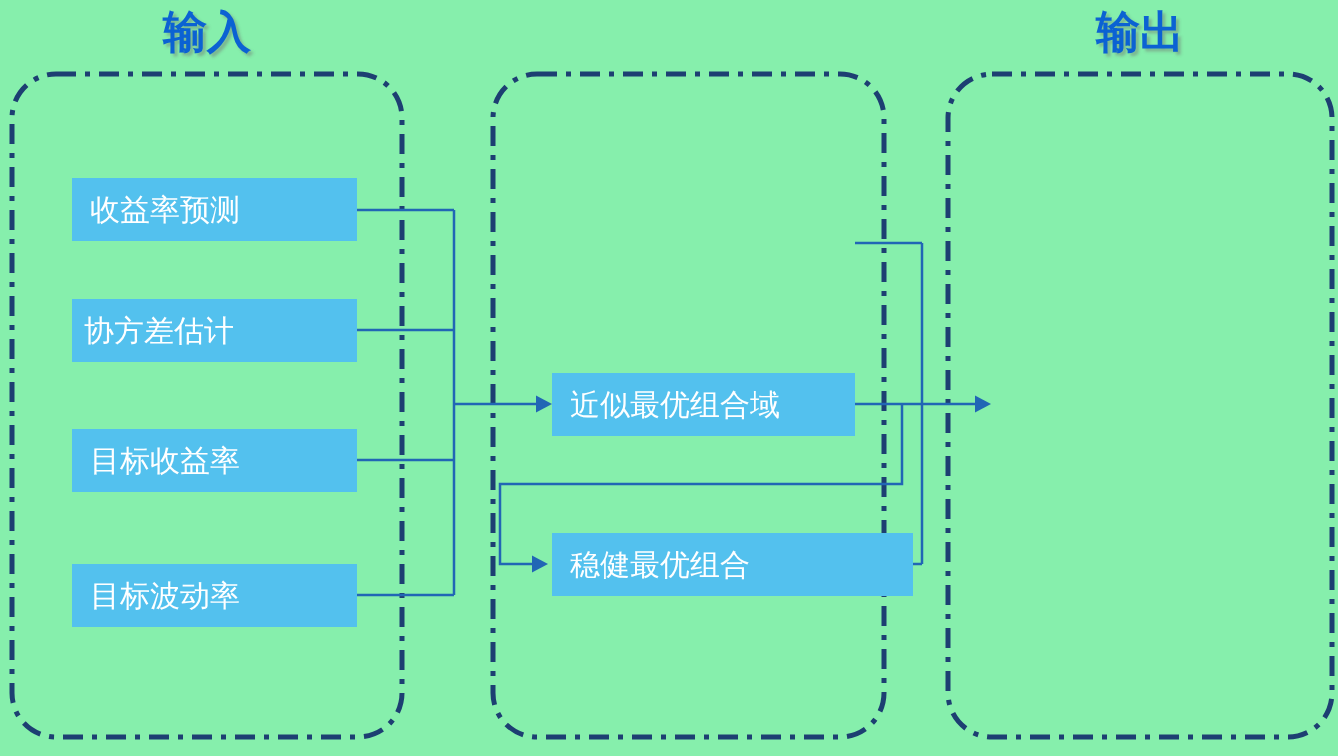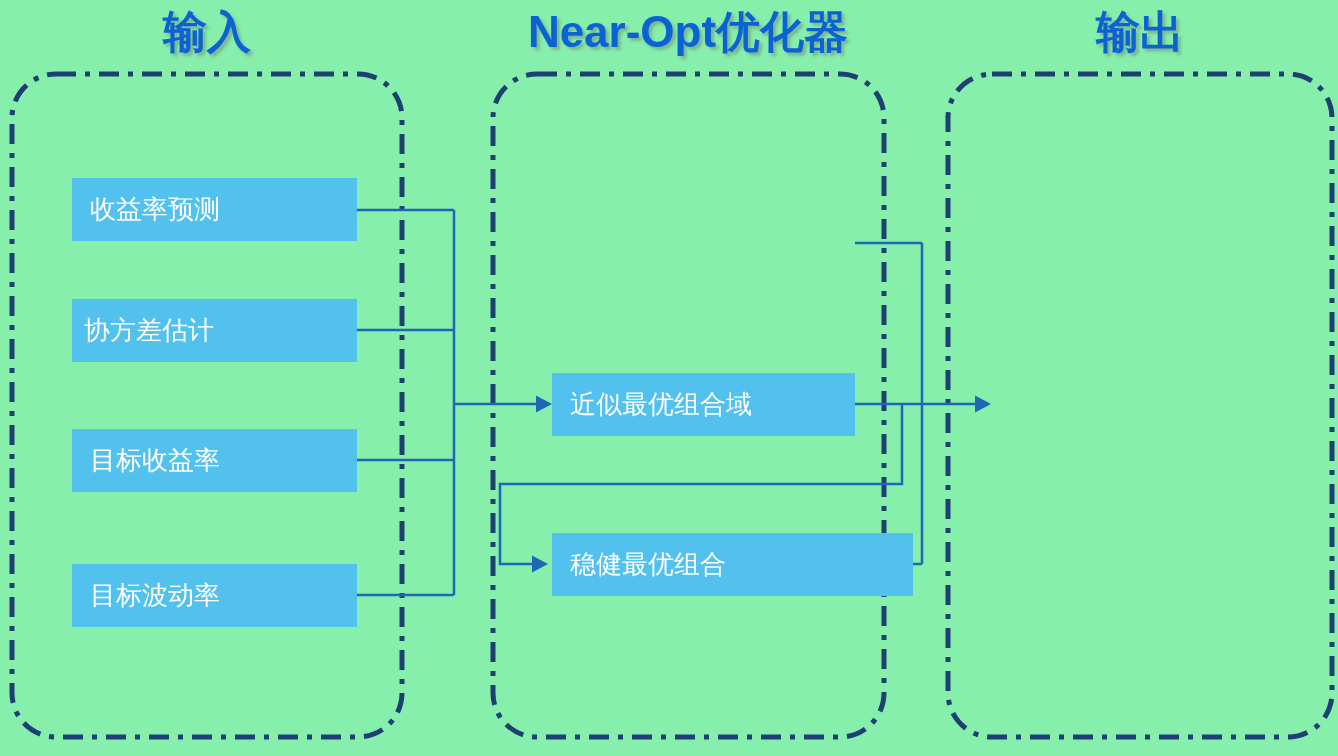--- a/index.html
+++ b/index.html
@@ -14,21 +14,21 @@
   .col-title {
     position:absolute; top:4px; height:56px;
     font-size:44px; font-weight:bold; line-height:56px;
     color:#0b62d3; text-align:center;
     text-shadow:3px 3px 3px rgba(110,110,110,0.45);
     white-space:nowrap;
   }
   .node {
     position:absolute; height:63px; box-sizing:border-box;
     background:#53c1ee; color:#ffffff;
-    font-size:26px; line-height:63px;
+    font-size:30px; line-height:63px;
     padding-left:18px; white-space:nowrap;
   }
 </style>
 </head>
 <body>
 
 <div class="canvas">
 
   <svg class="connector-layer" width="1338" height="756" viewBox="0 0 1338 756">
     <g stroke="#1d3f72" stroke-width="5" fill="none">
@@ -46,21 +46,20 @@
       <path d="M902 404 V484 H500 V564 H534"></path>
     </g>
     <g fill="#2166b5" stroke="none">
       <path d="M552 404 L536 395.5 L536 412.5 Z"></path>
       <path d="M548 564 L532 555.5 L532 572.5 Z"></path>
       <path d="M991 404 L975 395.5 L975 412.5 Z"></path>
     </g>
   </svg>
 
   <div class="col-title" style="left:12px; width:390px;">输入</div>
-  <div class="col-title" style="left:468px; width:440px;">Near-Opt优化器</div>
   <div class="col-title" style="left:948px; width:384px;">输出</div>
 
   <div class="node" style="left:72px; top:178px; width:285px;">收益率预测</div>
   <div class="node" style="left:72px; top:299px; width:285px;padding-left:12px;">协方差估计</div>
   <div class="node" style="left:72px; top:564px; width:285px;">目标波动率</div>
   <div class="node" style="left:72px; top:429px; width:285px;">目标收益率</div>
 
   <div class="node" style="left:552px; top:373px; width:303px;">近似最优组合域</div>
   <div class="node" style="left:552px; top:533px; width:361px;">稳健最优组合</div>
 

